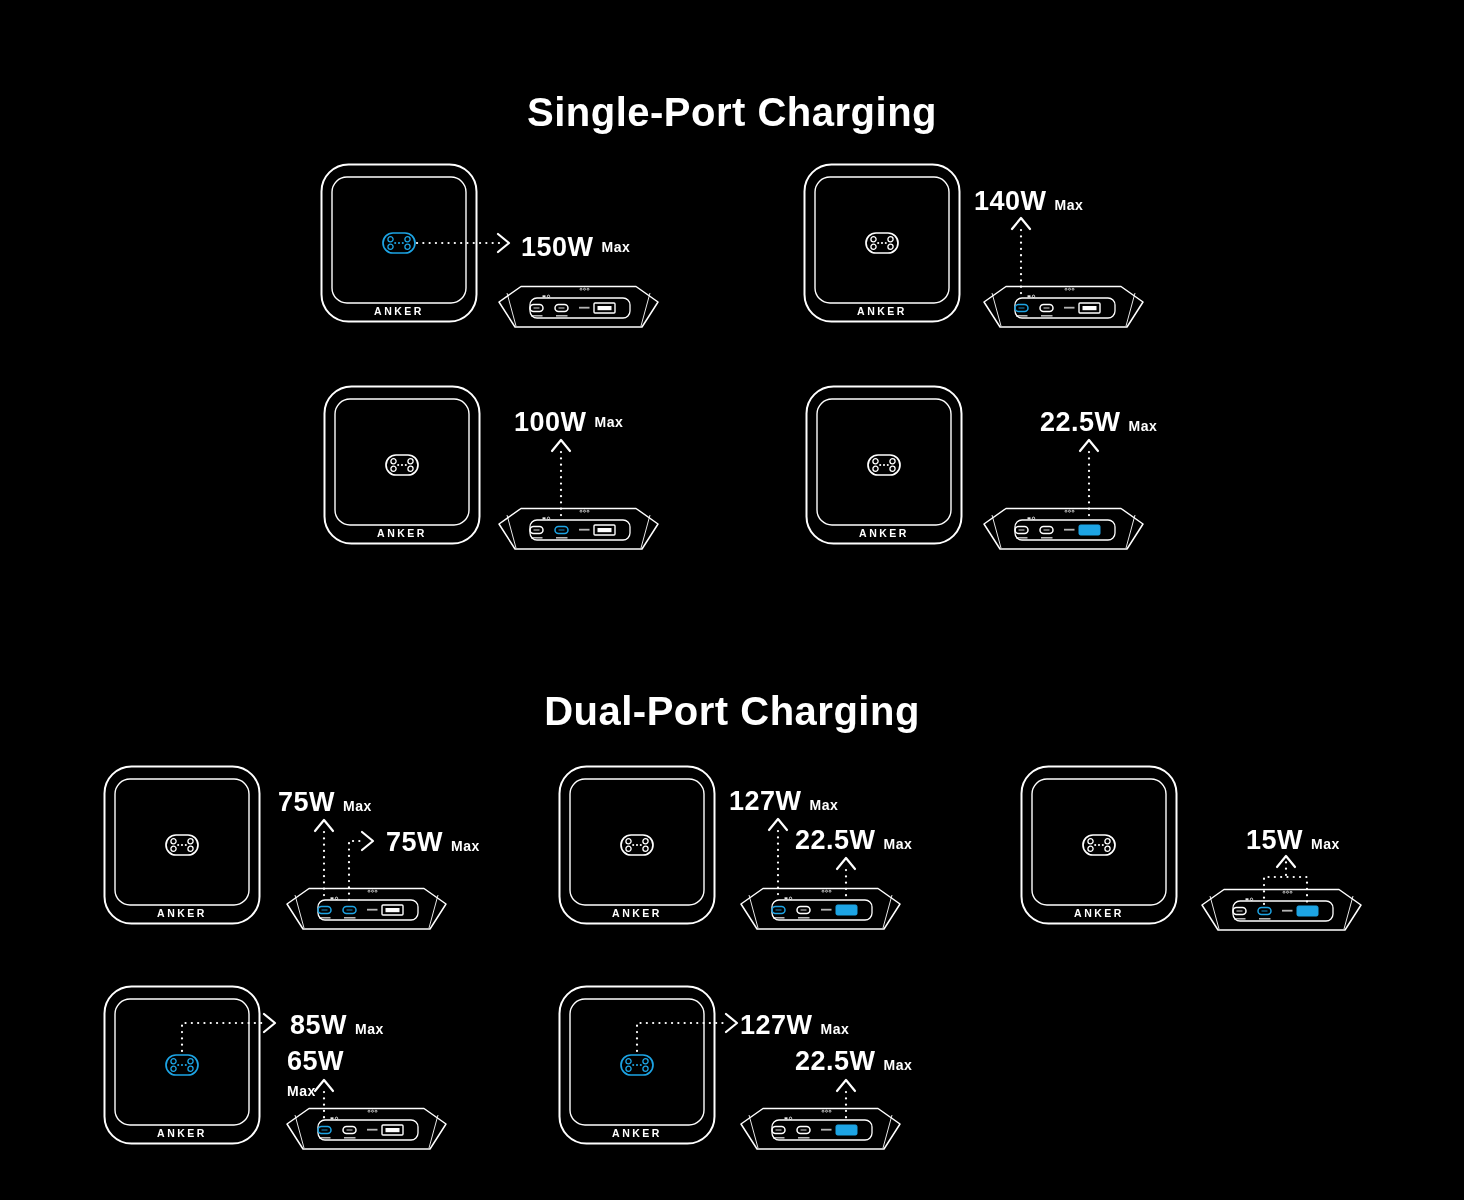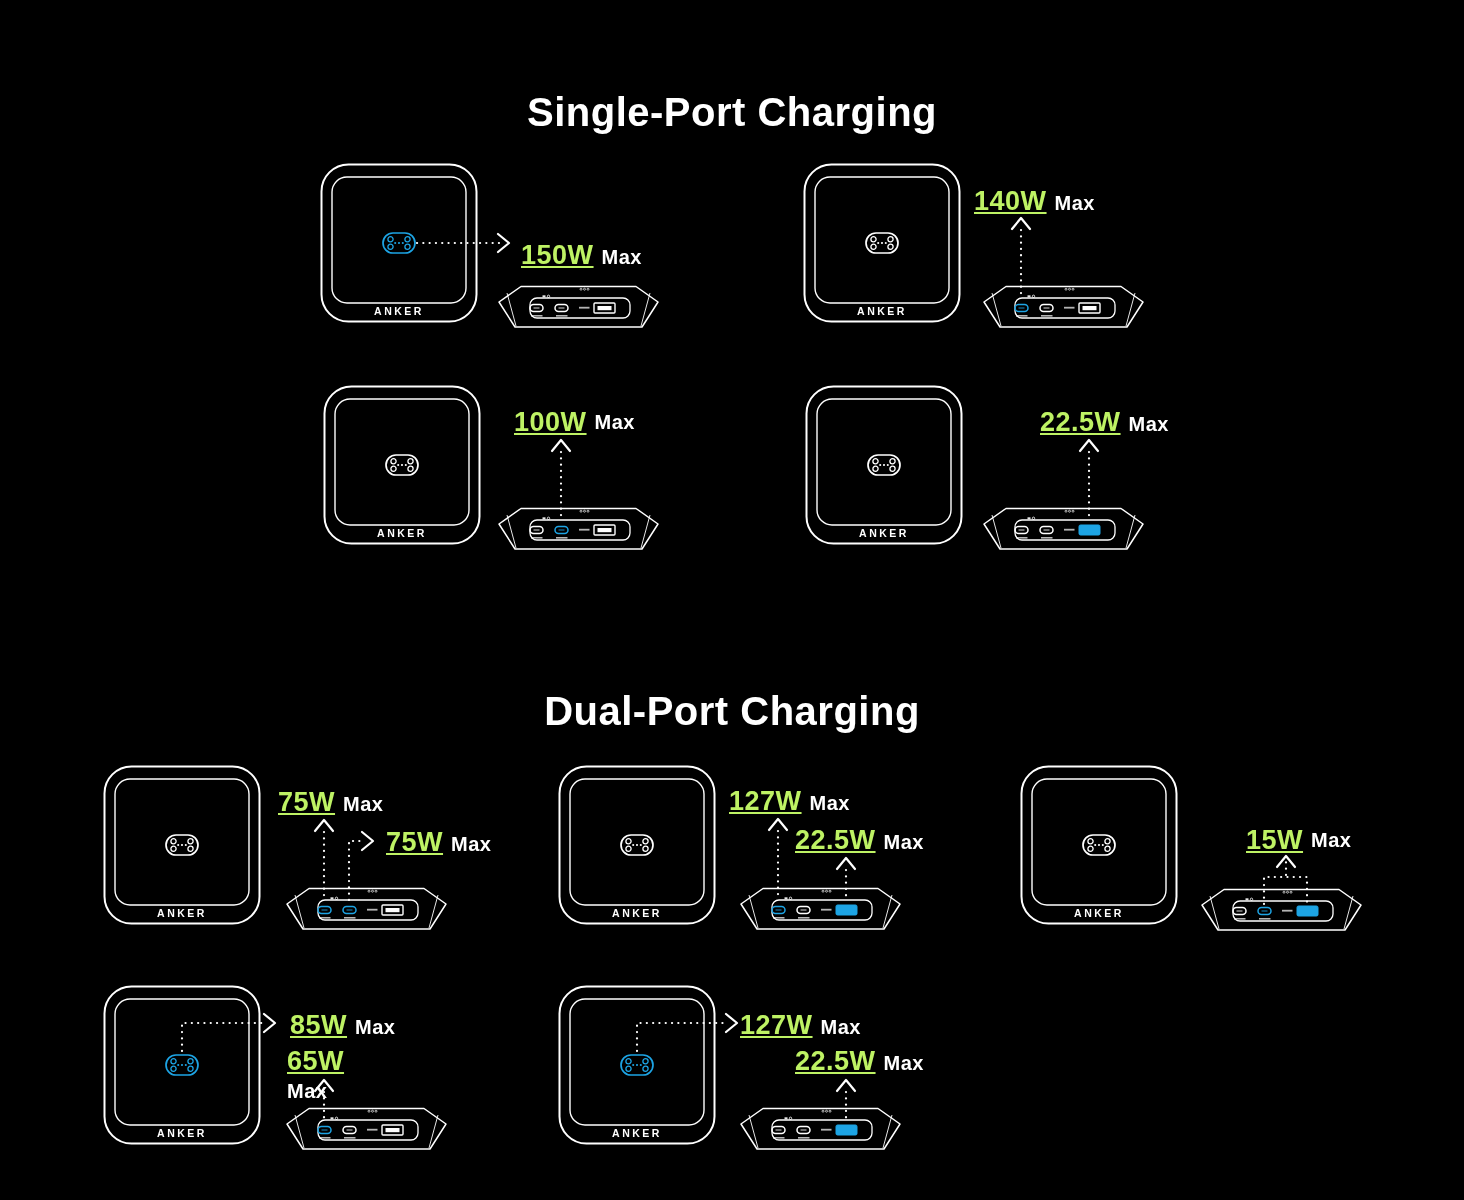--- a/index.html
+++ b/index.html
@@ -14,22 +14,22 @@
     line-height:48px;white-space:nowrap;
   }
   #title-single{top:88px;}
   #title-dual{top:687px;}
   .part{position:absolute;}
   .overlay{position:absolute;left:0;top:0;pointer-events:none;}
   .callout-label{
     position:absolute;display:flex;align-items:baseline;
     line-height:30px;white-space:nowrap;
   }
-  .callout-label .val{font-size:27px;font-weight:600;color:#bef264;letter-spacing:.5px;text-decoration:underline;}
-  .callout-label .suf{font-size:20px;font-weight:600;color:#fff;margin-left:8px;letter-spacing:.5px;}
+  .callout-label .val{font-size:27px;font-weight:600;color:#ffffff;letter-spacing:.5px;}
+  .callout-label .suf{font-size:14px;font-weight:600;color:#fff;margin-left:8px;letter-spacing:.5px;}
 </style>
 </head>
 <body>
 
 <div id="canvas">
   <div class="section-title" id="title-single">Single-Port Charging</div>
   <div class="section-title" id="title-dual">Dual-Port Charging</div>
 <svg width="1464" height="1200" viewBox="0 0 1464 1200" class="overlay">
       <polyline points="417,243 500,243" fill="none" stroke="#ffffff" stroke-width="2.2" stroke-linecap="round" stroke-dasharray="0.1 6.2"></polyline>
       <polyline points="498,234 509,243 498,252" fill="none" stroke="#ffffff" stroke-width="2.2" stroke-linecap="round" stroke-linejoin="round"></polyline>
@@ -87,21 +87,21 @@
       <rect x="33" y="19.5" width="13" height="7" rx="3.5" fill="none" stroke="#ffffff" stroke-width="1.5"></rect>
       <line x1="36.5" y1="23" x2="42.5" y2="23" stroke="#ffffff" stroke-width="1" opacity="0.85"></line>
       <rect x="58" y="19.5" width="13" height="7" rx="3.5" fill="none" stroke="#ffffff" stroke-width="1.5"></rect>
       <line x1="61.5" y1="23" x2="67.5" y2="23" stroke="#ffffff" stroke-width="1" opacity="0.85"></line>
       <rect x="34" y="30" width="11.5" height="1.6" fill="#ffffff" opacity="0.7"></rect>
       <rect x="59" y="30" width="11.5" height="1.6" fill="#ffffff" opacity="0.7"></rect>
       <rect x="82" y="21.8" width="10.5" height="1.8" fill="#ffffff" opacity="0.7"></rect>
       <rect x="97" y="18" width="21" height="10" rx="1" fill="none" stroke="#ffffff" stroke-width="1.4"></rect>
       <rect x="100.5" y="21" width="14" height="4.2" fill="#ffffff"></rect>
     </svg>
-    <div class="callout-label" style="left: 521px; top: 240px;">
+    <div class="callout-label" style="left: 521px; top: 232px; align-items: center;">
       <span class="val">150W</span>
       <span class="suf">Max</span>
     </div>
     <svg width="158" height="160" viewBox="0 0 158 160" class="part" style="left:803px;top:163px">
       <rect x="1.5" y="1.5" width="155" height="157" rx="27" fill="none" stroke="#ffffff" stroke-width="2"></rect>
       <rect x="12" y="14" width="134" height="126" rx="15" fill="none" stroke="#ffffff" stroke-width="1.4"></rect>
       <text x="79" y="152" fill="#ffffff" text-anchor="middle" font-size="10.5" font-weight="bold" letter-spacing="2.5" font-family="&quot;Liberation Sans&quot;,sans-serif">ANKER</text>
       <g transform="translate(79,80)">
         <rect x="-16" y="-10" width="32" height="20" rx="10" fill="none" stroke="#ffffff" stroke-width="1.7"></rect>
         <circle cx="-8.5" cy="-3.8" r="2.6" fill="none" stroke="#ffffff" stroke-width="1.3"></circle>
@@ -326,21 +326,21 @@
       <circle cx="51.5" cy="11.3" r="1.2" fill="none" stroke="#ffffff" stroke-width="0.8"></circle>
       <rect x="33" y="19.5" width="13" height="7" rx="3.5" fill="none" stroke="#ffffff" stroke-width="1.5"></rect>
       <line x1="36.5" y1="23" x2="42.5" y2="23" stroke="#ffffff" stroke-width="1" opacity="0.85"></line>
       <rect x="58" y="19.5" width="13" height="7" rx="3.5" fill="none" stroke="#1da4e4" stroke-width="1.5"></rect>
       <line x1="61.5" y1="23" x2="67.5" y2="23" stroke="#1da4e4" stroke-width="1" opacity="0.85"></line>
       <rect x="34" y="30" width="11.5" height="1.6" fill="#ffffff" opacity="0.7"></rect>
       <rect x="59" y="30" width="11.5" height="1.6" fill="#ffffff" opacity="0.7"></rect>
       <rect x="82" y="21.8" width="10.5" height="1.8" fill="#ffffff" opacity="0.7"></rect>
       <rect x="97" y="18" width="21" height="10" rx="1.5" fill="#1da4e4" stroke="#1da4e4" stroke-width="1"></rect>
     </svg>
-    <div class="callout-label" style="left: 1246px; top: 825px; align-items: center;">
+    <div class="callout-label" style="left: 1246px; top: 825px;">
       <span class="val">15W</span>
       <span class="suf">Max</span>
     </div>
     <svg width="158" height="160" viewBox="0 0 158 160" class="part" style="left:103px;top:985px">
       <rect x="1.5" y="1.5" width="155" height="157" rx="27" fill="none" stroke="#ffffff" stroke-width="2"></rect>
       <rect x="12" y="14" width="134" height="126" rx="15" fill="none" stroke="#ffffff" stroke-width="1.4"></rect>
       <text x="79" y="152" fill="#ffffff" text-anchor="middle" font-size="10.5" font-weight="bold" letter-spacing="2.5" font-family="&quot;Liberation Sans&quot;,sans-serif">ANKER</text>
       <g transform="translate(79,80)">
         <rect x="-16" y="-10" width="32" height="20" rx="10" fill="none" stroke="#1da4e4" stroke-width="1.7"></rect>
         <circle cx="-8.5" cy="-3.8" r="2.6" fill="none" stroke="#1da4e4" stroke-width="1.3"></circle>

